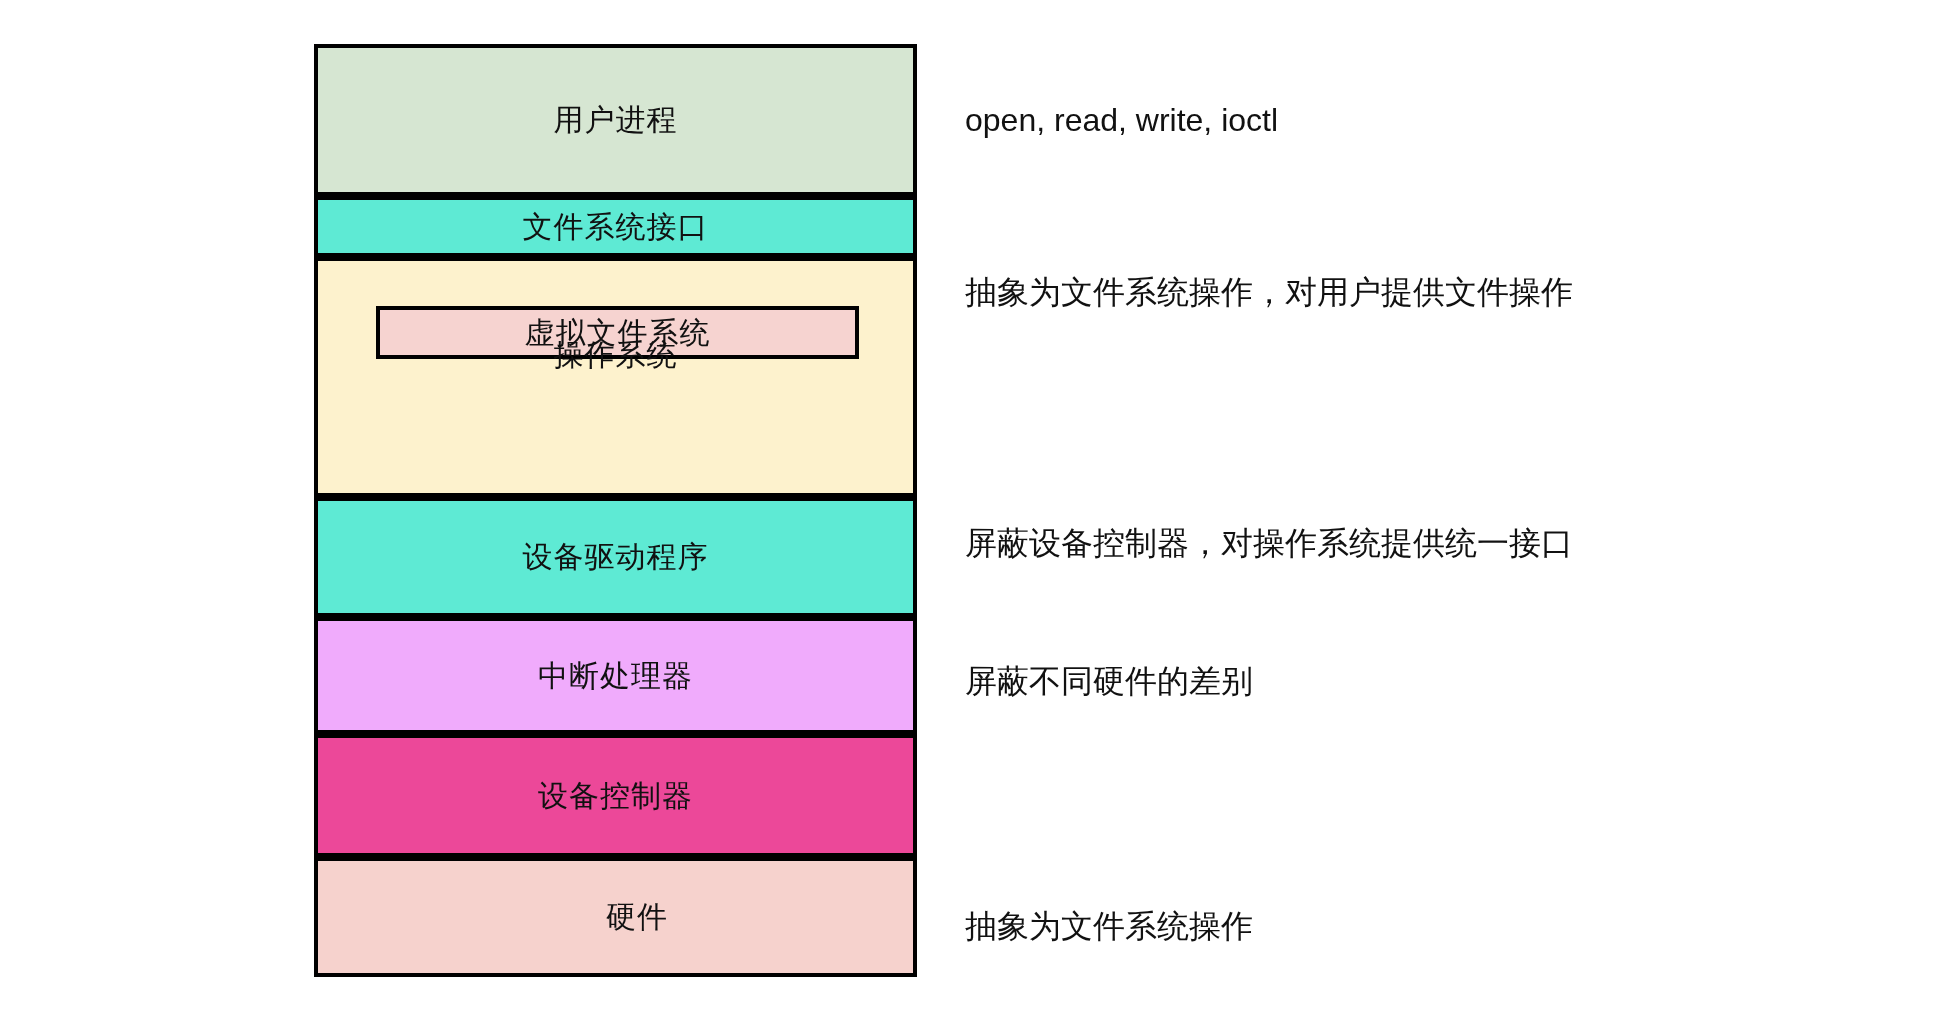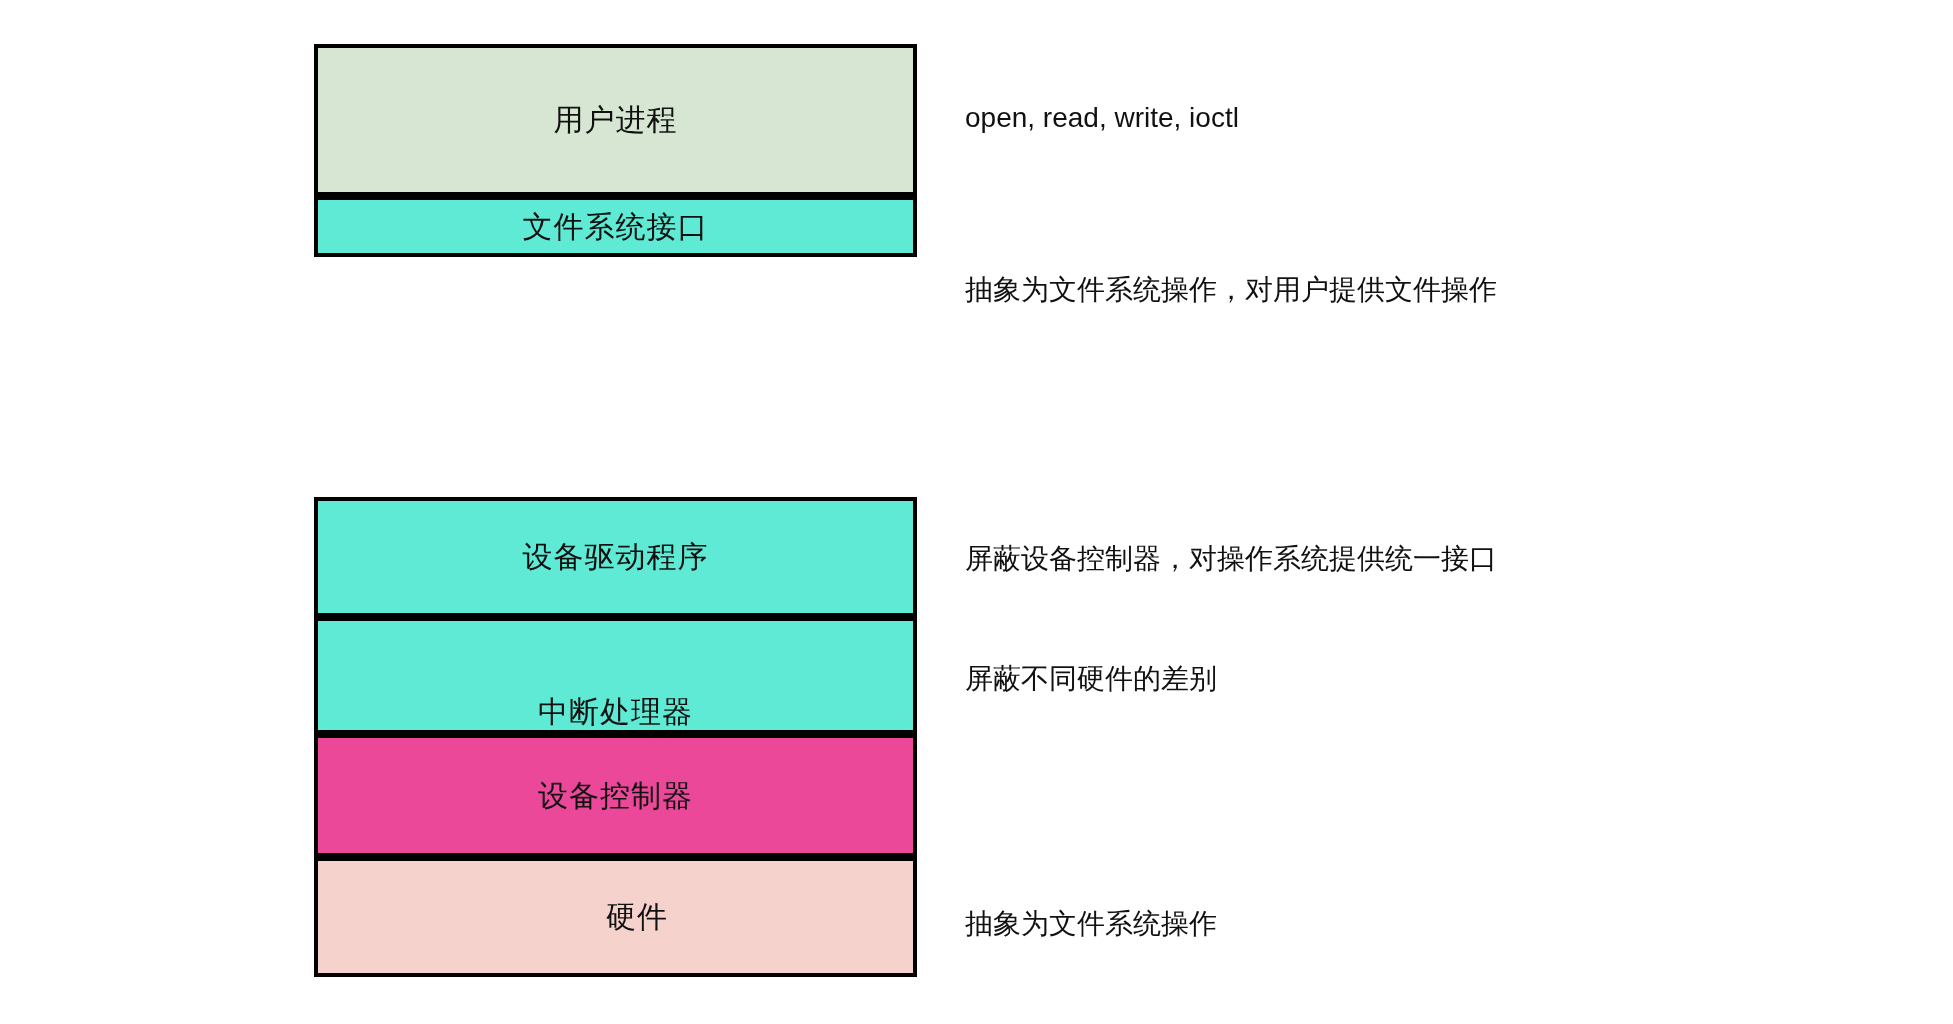--- a/index.html
+++ b/index.html
@@ -54,21 +54,21 @@
     color: #111111;
     white-space: nowrap;
     text-align: center;
   }
 
   
   .layer-user-process     { top: 0px;   height: 152px; background: #d6e6d2; }
   .layer-fs-interface     { top: 152px; height: 61px;  background: #5eead4; }
   .layer-os               { top: 213px; height: 240px; background: #fdf2cd; }
   .layer-device-driver    { top: 453px; height: 120px; background: #5eead4; }
-  .layer-interrupt        { top: 573px; height: 117px; background: #5eead4; align-items: flex-end; }
+  .layer-interrupt        { top: 573px; height: 117px; background: #f0abfc; }
   .layer-device-ctrl      { top: 690px; height: 123px; background: #ec4899; }
   .layer-hardware         { top: 813px; height: 120px; background: #f6d2cd; padding-left: 43px; }
 
   
   .layer-os {
     display: block;
     position: absolute;
   }
   .os-inner-label {
     position: absolute;
@@ -97,47 +97,55 @@
   .annotations {
     position: absolute;
     left: 965px;
     top: 44px;
     width: 900px;
     height: 933px;
   }
   .annotation {
     position: absolute;
     left: 0;
-    font-size: 28px;
+    font-size: 32px;
     line-height: 1.25;
     color: #111111;
     white-space: nowrap;
   }
   .ann-syscalls   { top: 56px;  }
   .ann-vfs        { top: 228px; }
-  .ann-driver     { top: 497px; text-align: center; }
+  .ann-driver     { top: 479px; text-align: center; }
   .ann-interrupt  { top: 617px; }
   .ann-devctrl    { top: 741px; }
   .ann-hardware   { top: 862px; }
 </style>
 </head>
 <body>
 
 <div id="diagram">
 
   <div class="stack">
 
     <div class="layer layer-user-process">
       <span class="layer-label">用户进程</span>
     </div>
 
     <div class="layer layer-fs-interface">
       <span class="layer-label">文件系统接口</span>
     </div>
 
+    <div class="layer layer-os">
+      <div class="nested-vfs">
+        <span class="layer-label">虚拟文件系统</span>
+      </div>
+      <div class="os-inner-label">
+        <span class="layer-label">操作系统</span>
+      </div>
+    </div>
 
     <div class="layer layer-device-driver">
       <span class="layer-label">设备驱动程序</span>
     </div>
 
     <div class="layer layer-interrupt">
       <span class="layer-label">中断处理器</span>
     </div>
 
     <div class="layer layer-device-ctrl">

